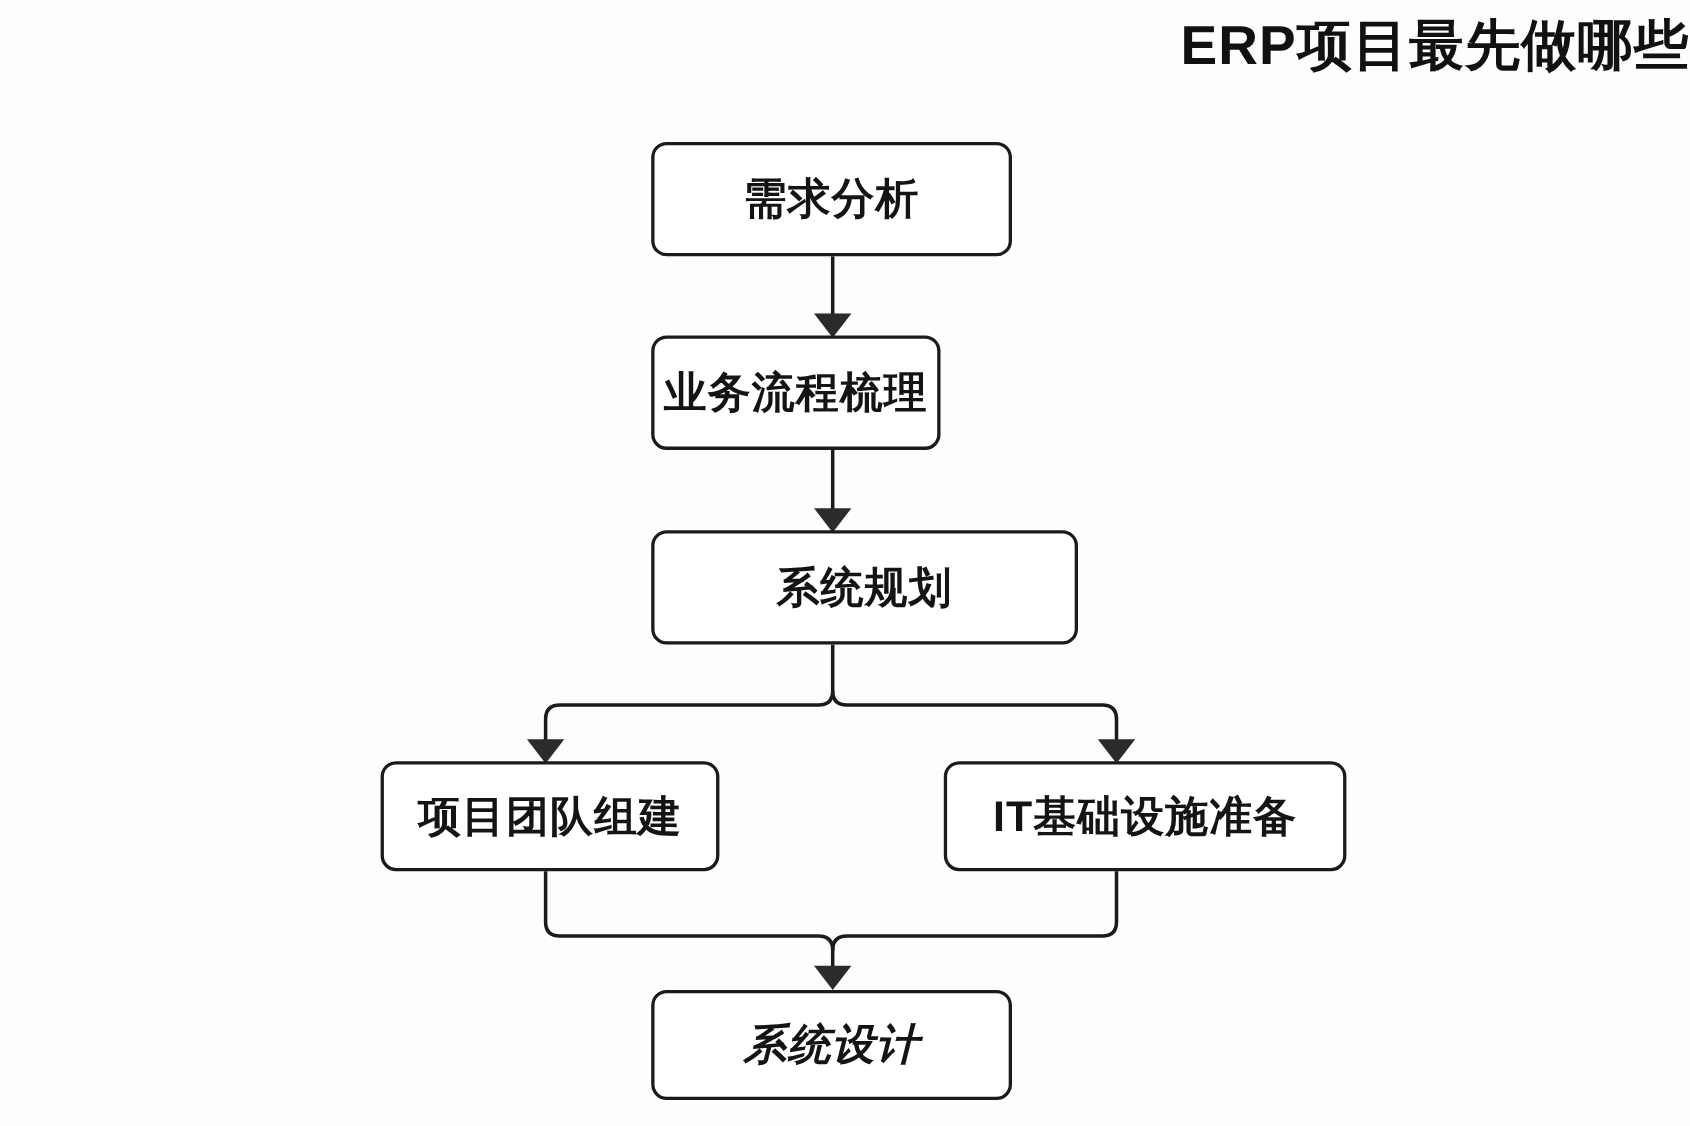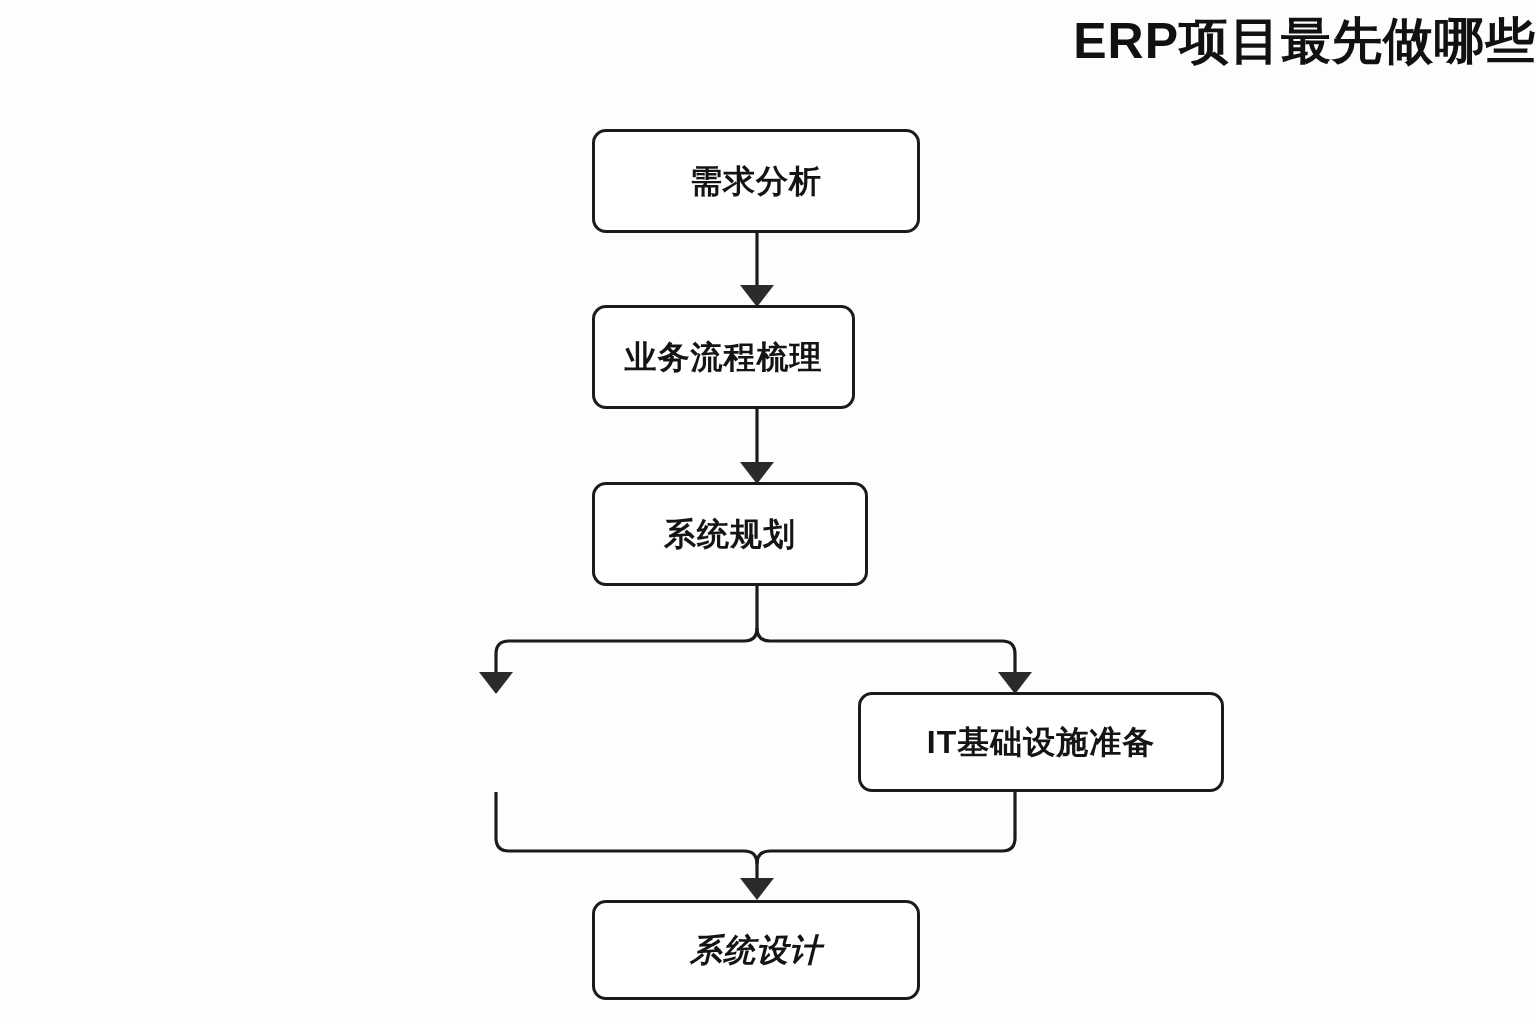--- a/index.html
+++ b/index.html
@@ -38,21 +38,21 @@
     position: absolute;
     box-sizing: border-box;
     background: #ffffff;
     border: 3.5px solid #1b1b1b;
     border-radius: 14px;
     display: flex;
     align-items: center;
     justify-content: center;
   }
   .node .node-label {
-    font-size: 32px;
+    font-size: 39px;
     font-weight: 700;
     color: #141414;
     letter-spacing: 1px;
     white-space: nowrap;
     line-height: 1;
   }
   #svg-links {
     position: absolute;
     left: 0;
     top: 0;
@@ -110,24 +110,27 @@
   </svg>
 
   <div class="node" style="left:592px; top:129px; width:328px; height:104px;">
     <span class="node-label">需求分析</span>
   </div>
 
   <div class="node" style="left:592px; top:305px; width:263px; height:104px;">
     <span class="node-label">业务流程梳理</span>
   </div>
 
-  <div class="node" style="left:592px; top:482px; width:276px; height:104px;">
+  <div class="node" style="left:592px; top:482px; width:388px; height:104px;">
     <span class="node-label">系统规划</span>
   </div>
 
+  <div class="node" style="left:346px; top:692px; width:308px; height:100px;">
+    <span class="node-label">项目团队组建</span>
+  </div>
 
   <div class="node" style="left:858px; top:692px; width:366px; height:100px;">
     <span class="node-label">IT基础设施准备</span>
   </div>
 
   <div class="node" style="left:592px; top:900px; width:328px; height:100px;font-style:italic;">
     <span class="node-label">系统设计</span>
   </div>
 
 </div>

